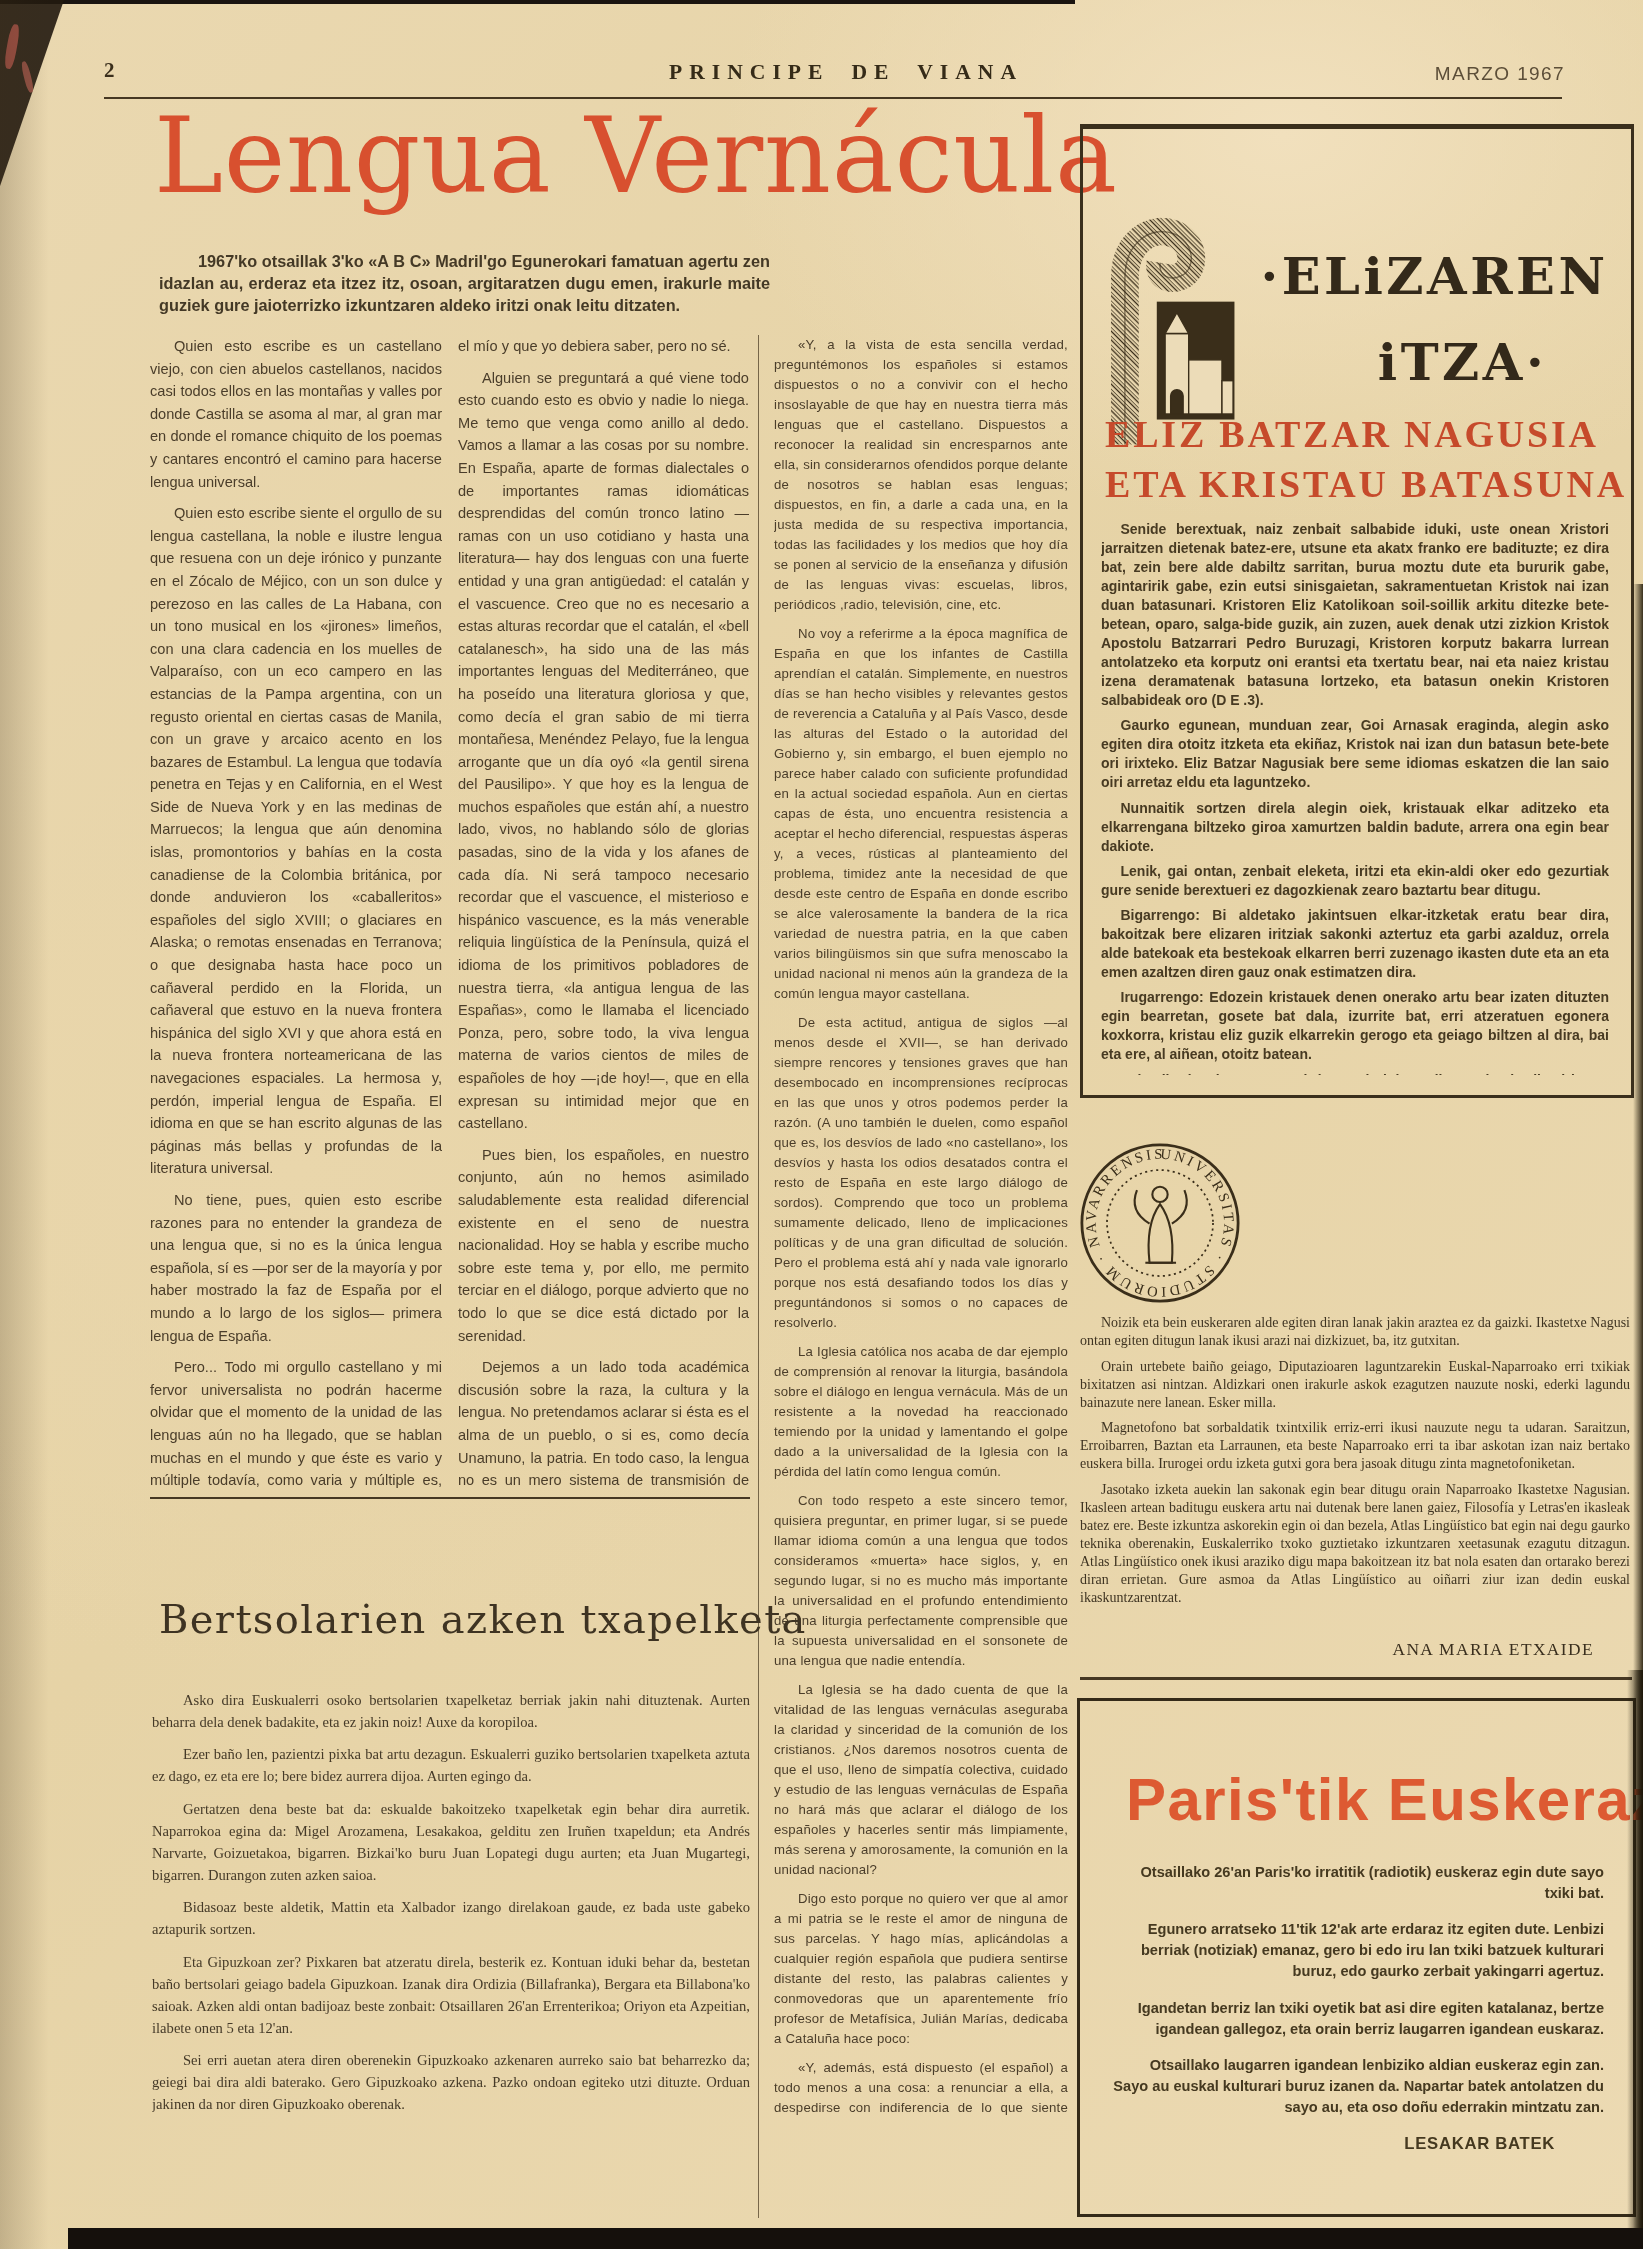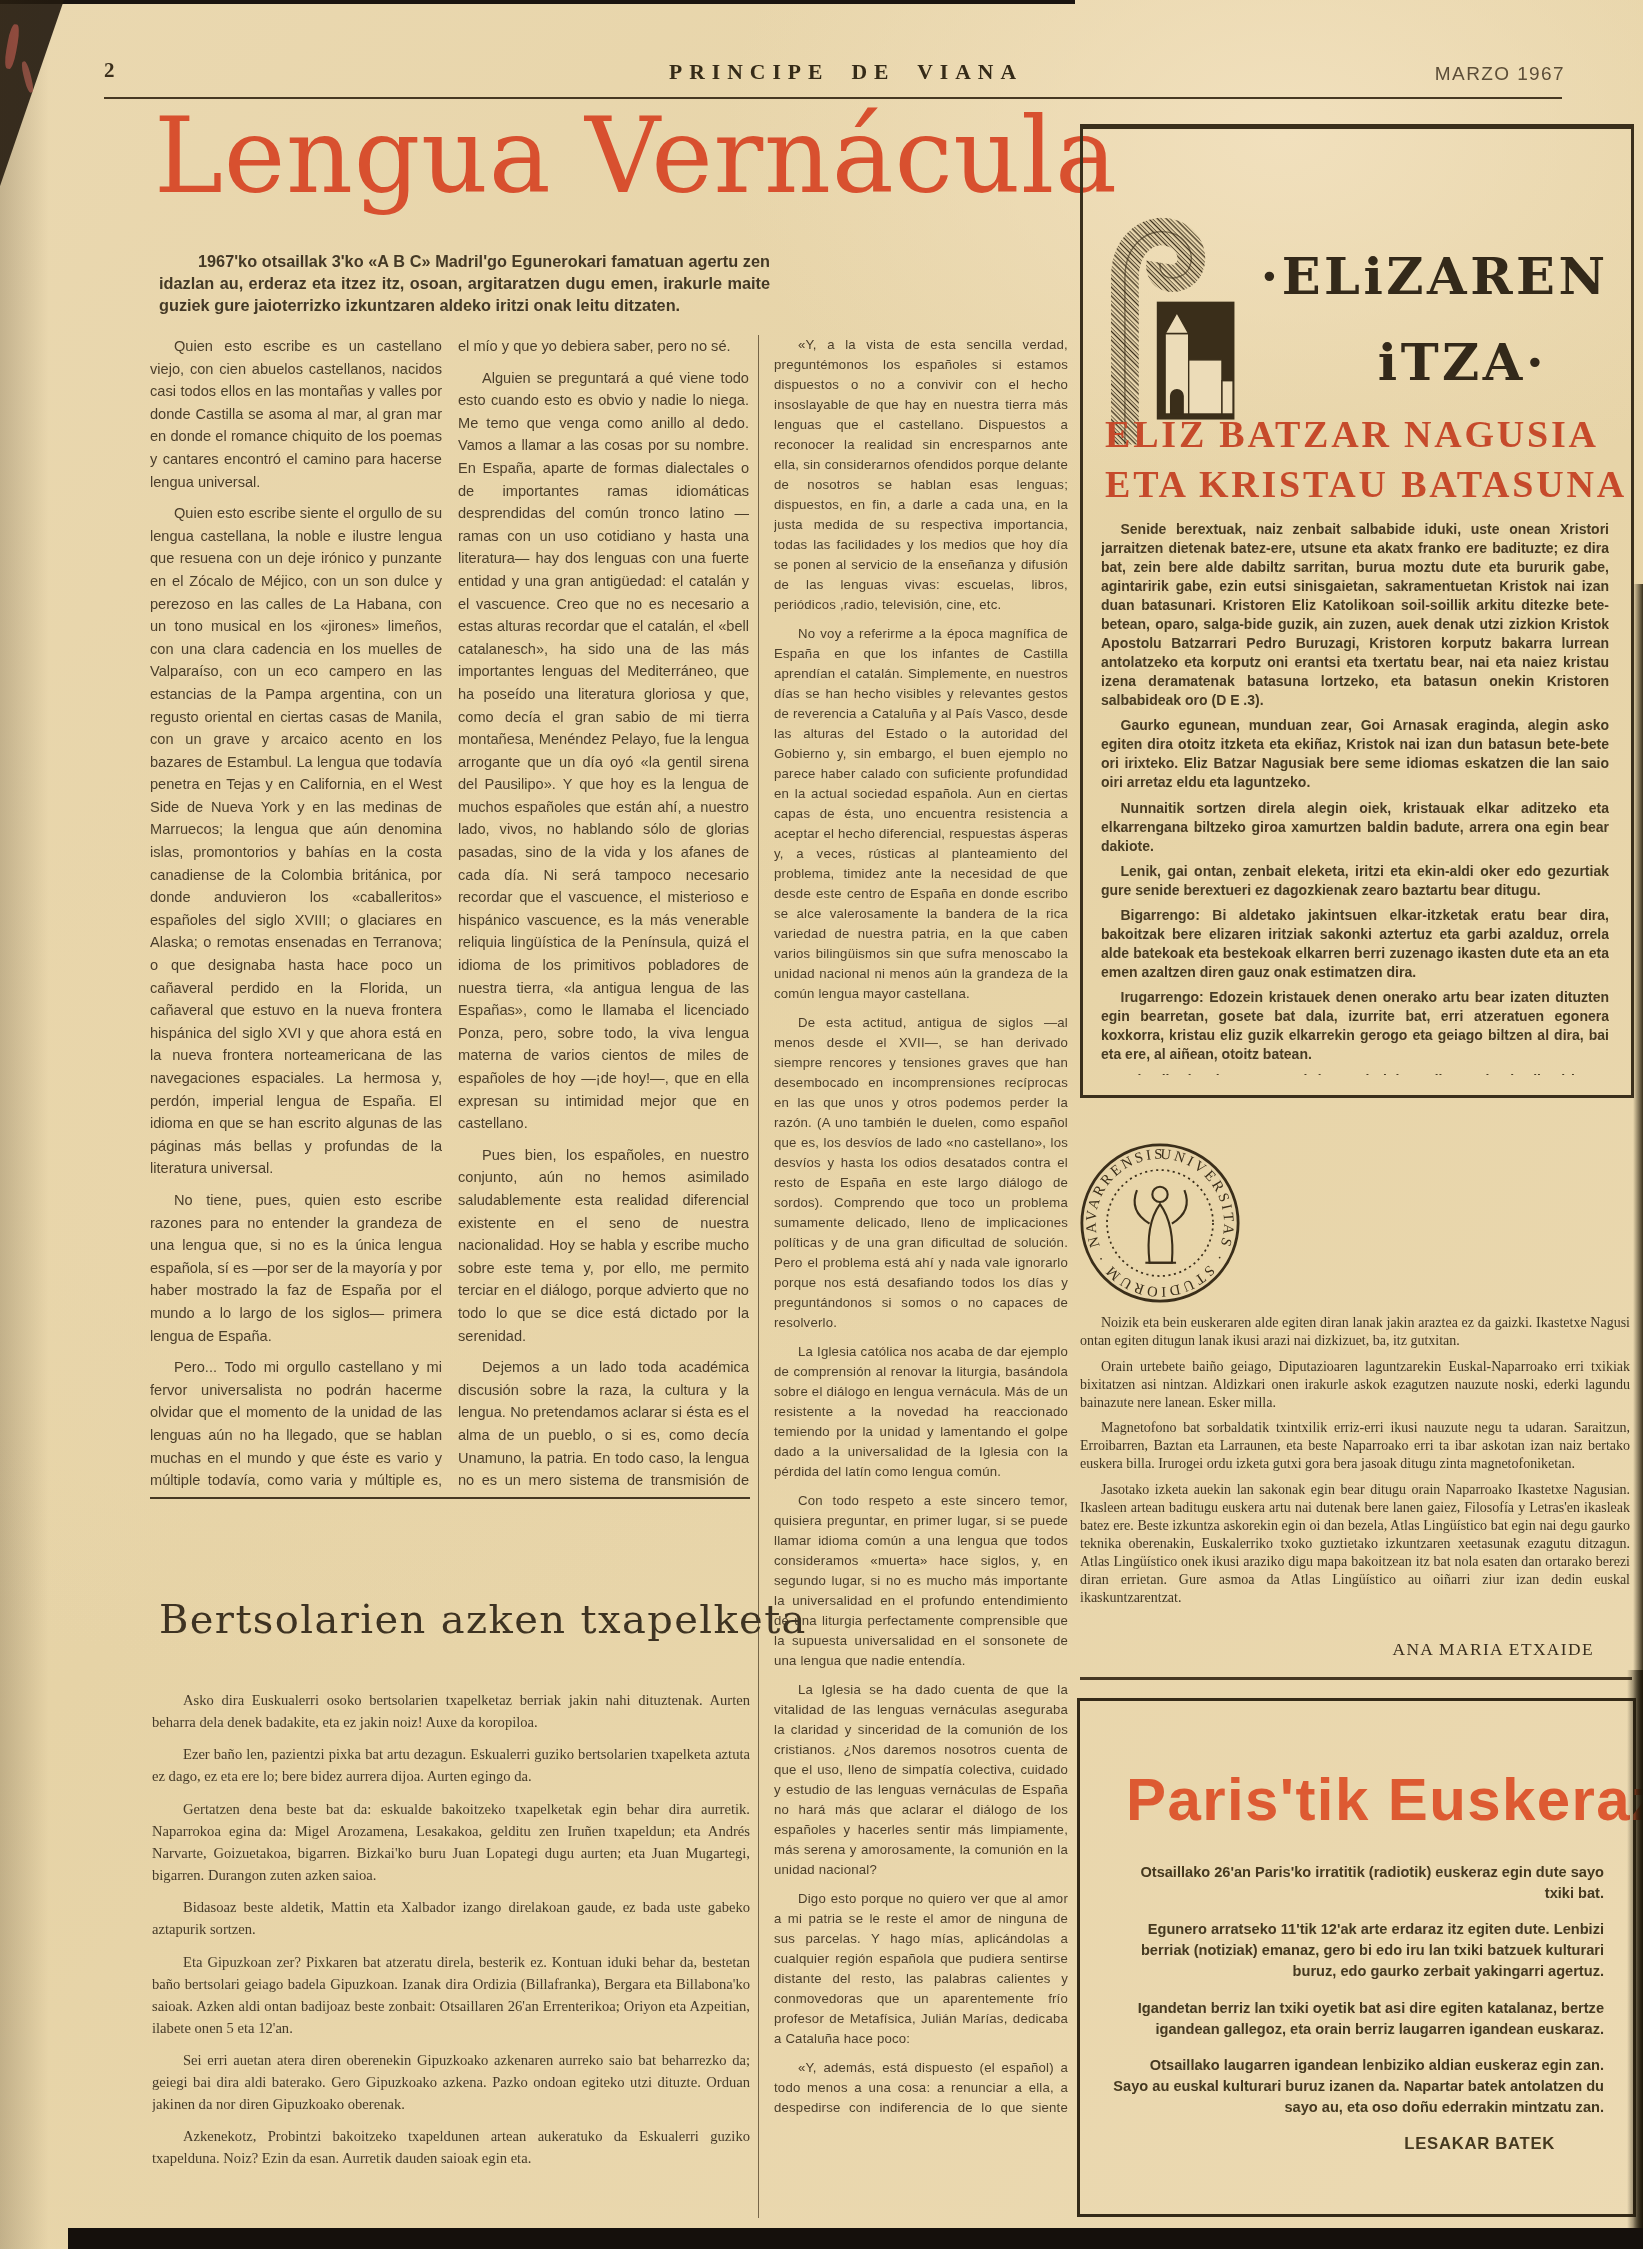--- a/index.html
+++ b/index.html
@@ -121,21 +121,20 @@
 
   <div class="abs hrule divider1"></div>
   <div class="abs bertso-sub">Bertsolarien azken txapelketa</div>
   <div class="abs bertso-body">
     <p>Asko dira Euskualerri osoko bertsolarien txapelketaz berriak jakin nahi dituztenak. Aurten beharra dela denek badakite, eta ez jakin noiz! Auxe da koropiloa.</p>
     <p>Ezer baño len, pazientzi pixka bat artu dezagun. Eskualerri guziko bertsolarien txapelketa aztuta ez dago, ez eta ere lo; bere bidez aurrera dijoa. Aurten egingo da.</p>
     <p>Gertatzen dena beste bat da: eskualde bakoitzeko txapelketak egin behar dira aurretik. Naparrokoa egina da: Migel Arozamena, Lesakakoa, gelditu zen Iruñen txapeldun; eta Andrés Narvarte, Goizuetakoa, bigarren. Bizkai'ko buru Juan Lopategi dugu aurten; eta Juan Mugartegi, bigarren. Durangon zuten azken saioa.</p>
     <p>Bidasoaz beste aldetik, Mattin eta Xalbador izango direlakoan gaude, ez bada uste gabeko aztapurik sortzen.</p>
     <p>Eta Gipuzkoan zer? Pixkaren bat atzeratu direla, besterik ez. Kontuan iduki behar da, bestetan baño bertsolari geiago badela Gipuzkoan. Izanak dira Ordizia (Billafranka), Bergara eta Billabona'ko saioak. Azken aldi ontan badijoaz beste zonbait: Otsaillaren 26'an Errenterikoa; Oriyon eta Azpeitian, ilabete onen 5 eta 12'an.</p>
     <p>Sei erri auetan atera diren oberenekin Gipuzkoako azkenaren aurreko saio bat beharrezko da; geiegi bai dira aldi baterako. Gero Gipuzkoako azkena. Pazko ondoan egiteko utzi dituzte. Orduan jakinen da nor diren Gipuzkoako oberenak.</p>
-    <p>Azkenekotz, Probintzi bakoitzeko txapeldunen artean aukeratuko da Eskualerri guziko txapelduna. Noiz? Ezin da esan. Aurretik dauden saioak egin eta.</p>
 
   </div>
 
   <div class="abs eliz-box">
     <svg class="abs church" viewBox="0 0 212 336">
       <defs>
         <pattern id="xh" width="9" height="9" patternTransform="rotate(45)" patternUnits="userSpaceOnUse">
           <rect width="9" height="9" fill="#e9d7ae"></rect>
           <path d="M0 0H9M0 4.5H9" stroke="#3a2e1a" stroke-width="1.8"></path>
         </pattern>

